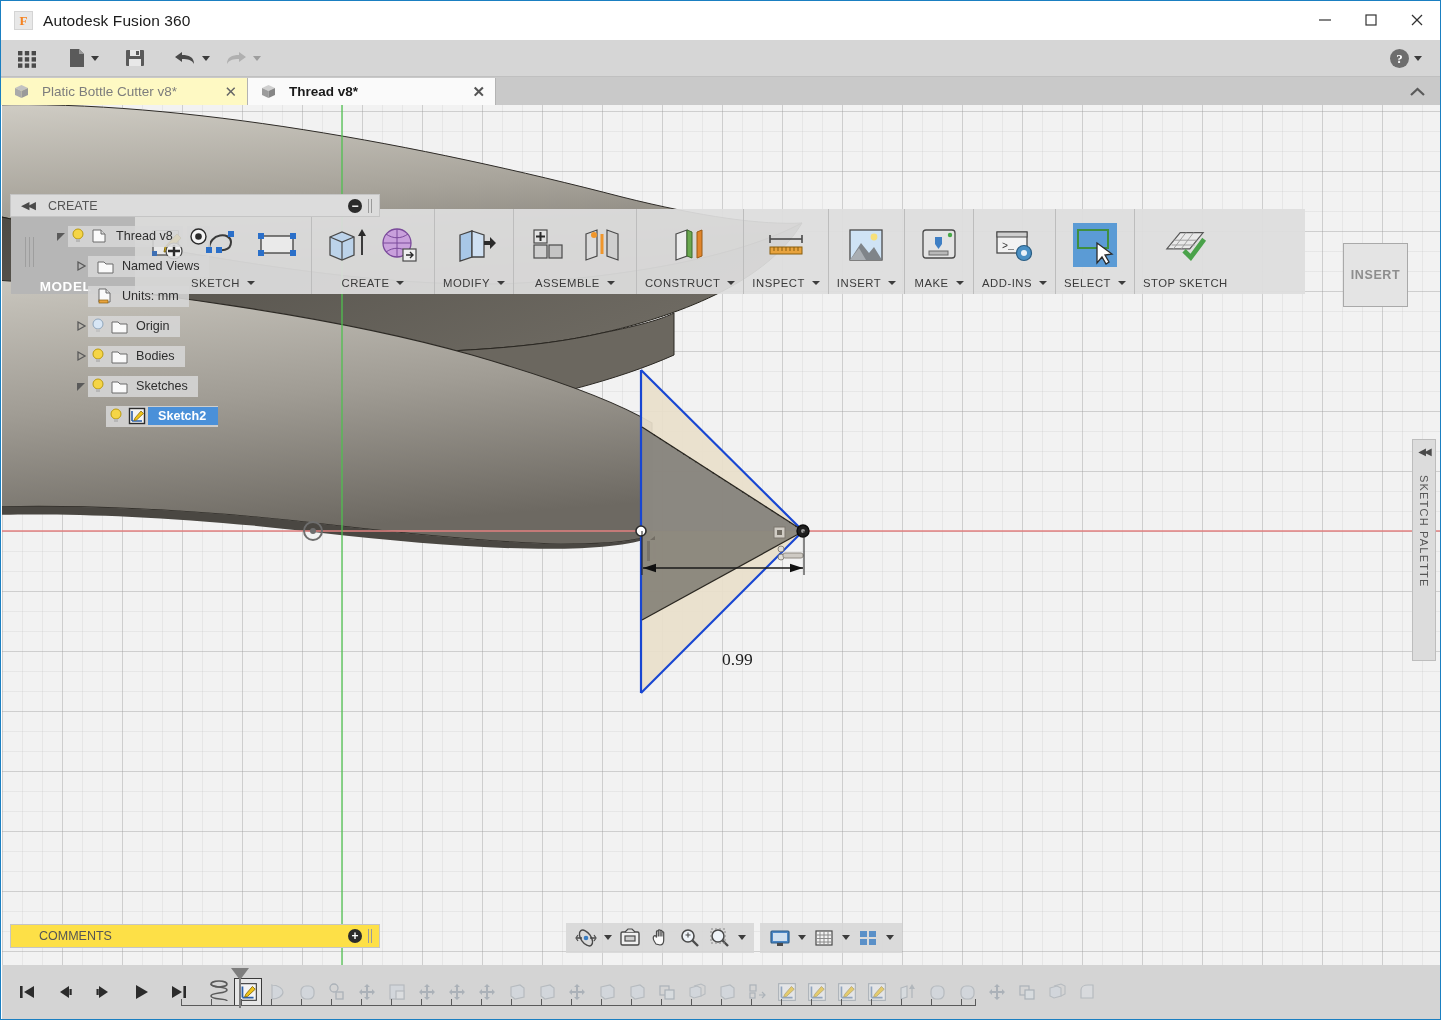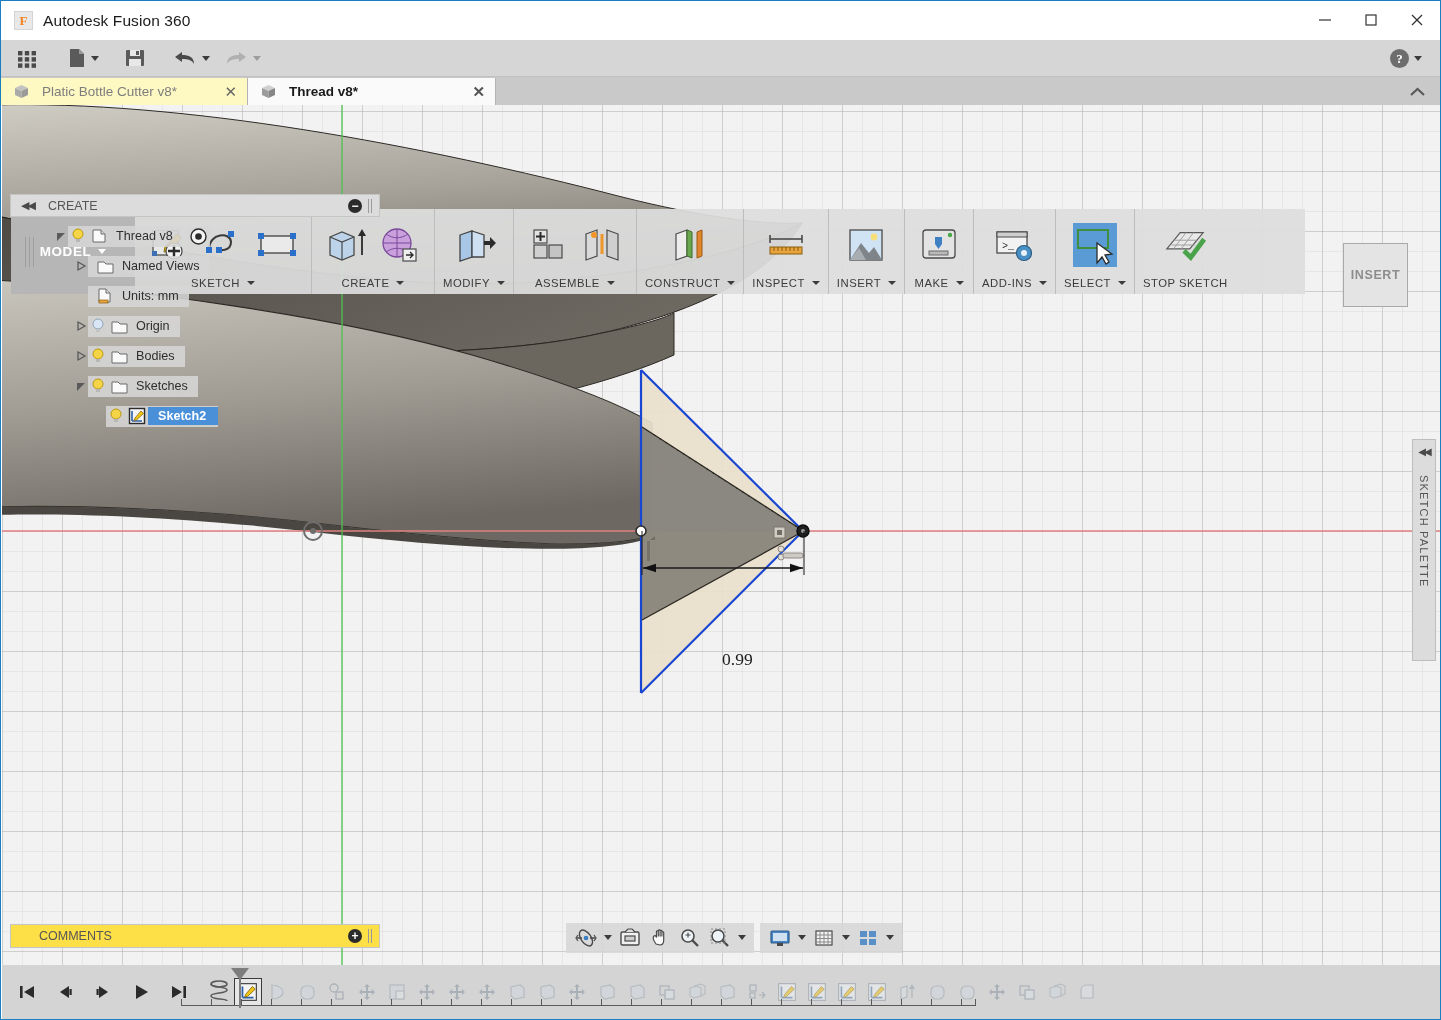--- a/index.html
+++ b/index.html
@@ -74,21 +74,21 @@
     background-position: 0px 6px,0px 6px,0px 6px,0px 6px,0 0;
     overflow:hidden;
   }
   
   #ribbon{
     position:absolute;left:9px;top:104px;width:1294px;height:85px;
     background:rgba(222,222,222,.93);
     display:flex;align-items:stretch;
   }
   #model-btn{
-    width:124px;background:#b6b6b6;display:flex;align-items:center;justify-content:center;
+    width:124px;background:#b6b6b6;display:flex;align-items:flex-end;justify-content:center;
     color:#ffffff;font-size:13.5px;font-weight:bold;letter-spacing:.6px;position:relative;
   }
   #grip{position:absolute;left:14px;top:28px;width:9px;height:30px;
     background:repeating-linear-gradient(to right,#9e9e9e 0 1px,transparent 1px 4px);}
   .rgroup{
     display:flex;flex-direction:column;justify-content:space-between;align-items:center;
     padding:6px 8px 4px;border-right:1px solid #bdbdbd;position:relative;
   }
   .rgroup:last-child{border-right:none;}
   .ricons{display:flex;align-items:flex-end;gap:10px;height:52px;padding:0 4px;}

